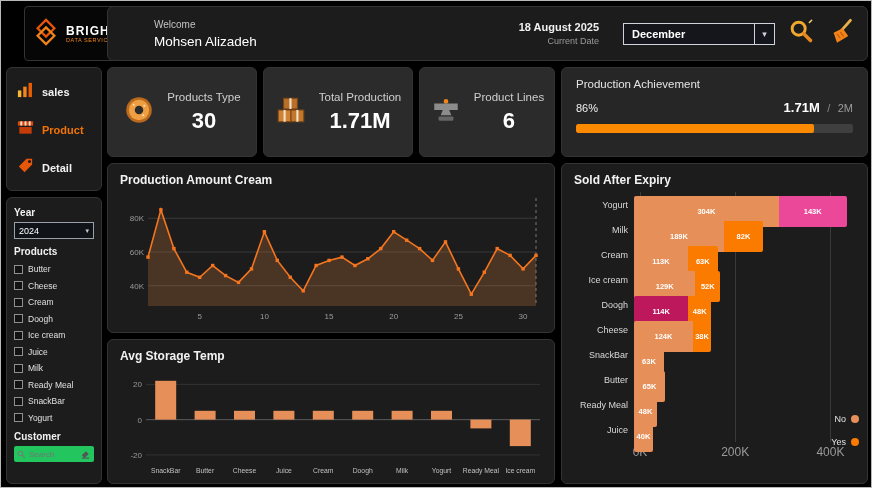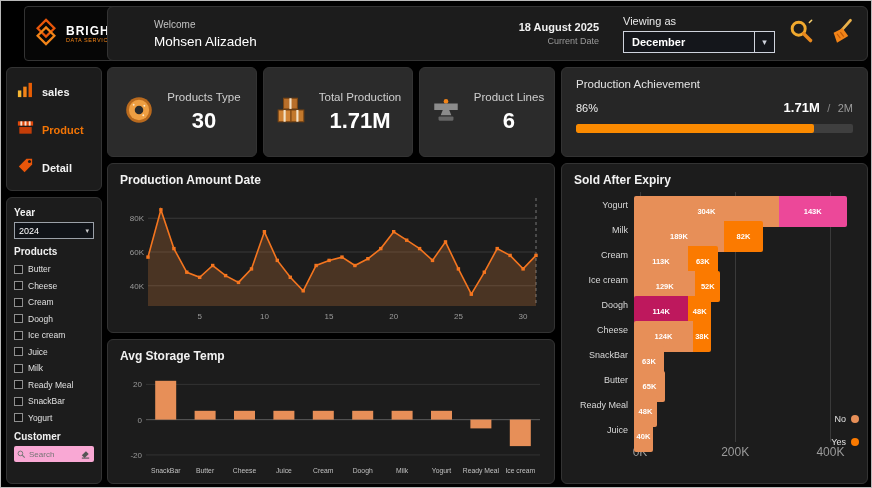--- a/index.html
+++ b/index.html
@@ -32,21 +32,21 @@
   .nav-label { font-size:11px; font-weight:bold; color:#f2f2f2; }
   .nav-item.active .nav-label { color:#f27405; }
 
   
   #filter-panel { left:5px; top:196px; width:96px; height:287px; padding:7px; }
   .f-label { font-size:10px; font-weight:bold; color:#f0f0f0; margin:2px 0 4px; }
   .year-select { height:17px; border:1px solid #9aa0a8; background:#101318; color:#fff; font-size:9px; display:flex; align-items:center; justify-content:space-between; padding:0 4px; margin-bottom:7px; cursor:pointer;gap:22px; }
   .cb-row { display:flex; align-items:center; gap:5px; height:16.5px; cursor:pointer; }
   .cb-box { width:9px; height:9px; border:1px solid #8f8f8f; background:#121212; flex:0 0 auto; }
   .cb-label { font-size:8.5px; color:#e0e0e0; }
-  .search-box { height:16px; background:#f9a8d4; border-radius:2px; display:flex; align-items:center; padding:0 3px; gap:3px; }
+  .search-box { height:16px; background:#22c55e; border-radius:2px; display:flex; align-items:center; padding:0 3px; gap:3px; }
   .search-box input { flex:1; min-width:0; border:none; background:transparent; outline:none; font-size:8px; color:#333; font-family:"Liberation Sans", sans-serif; }
 
   
   .kpi-card { top:66px; height:90px; background:#2b2b2b; display:flex; align-items:center; justify-content:center; gap:12px; }
   #kpi-1 { left:106px; width:150px; }
   #kpi-2 { left:262px; width:150px; }
   #kpi-3 { left:418px; width:136px; }
   .kpi-text { text-align:center; }
   .kpi-label { font-size:11.5px; color:#cfcfcf; margin-bottom:5px; }
   .kpi-value { font-size:22px; font-weight:bold; color:#fff; }
@@ -104,21 +104,20 @@
   <div class="panel" id="header-panel">
     <div class="welcome">
       <div class="welcome-label">Welcome</div>
       <div class="user-name">Mohsen Alizadeh</div>
     </div>
     <div class="date-block">
       <div class="date-value">18 August 2025</div>
       <div class="date-label">Current Date</div>
     </div>
     <div class="viewing">
-      <div class="viewing-label">Viewing as</div>
       <div class="dropdown">
         <span class="dd-value">December</span>
         <span class="dd-chev">▾</span>
       </div>
     </div>
     <span class="hdr-icon">
       <svg width="27" height="27" viewBox="0 0 24 24">
         <circle cx="9.5" cy="9.5" r="5.8" fill="none" stroke="#f0a92e" stroke-width="2.6"></circle>
         <line x1="14" y1="14" x2="20" y2="20" stroke="#e8891e" stroke-width="3.2" stroke-linecap="round"></line>
         <line x1="19" y1="4" x2="21" y2="2" stroke="#f7d070" stroke-width="1.4" stroke-linecap="round"></line>
@@ -290,21 +289,21 @@
         <span class="ach-div">/</span>
         <span class="ach-target">2M</span>
       </span>
     </div>
     <div class="ach-bar">
       <div class="ach-fill" style="width: 86%;"></div>
     </div>
   </div>
 
   <div class="panel" id="trend-panel">
-    <div class="panel-title">Production Amount Date</div>
+    <div class="panel-title">Production Amount Cream</div>
     <div class="chart-host"><svg width="432" height="134">
           <line x1="32" y1="95.75" x2="420" y2="95.75" stroke="#383838"></line>
           <text x="28" y="98.75" fill="#9a9a9a" font-size="8" text-anchor="end">40K</text>
           <line x1="32" y1="62" x2="420" y2="62" stroke="#383838"></line>
           <text x="28" y="65" fill="#9a9a9a" font-size="8" text-anchor="end">60K</text>
           <line x1="32" y1="28.25" x2="420" y2="28.25" stroke="#383838"></line>
           <text x="28" y="31.25" fill="#9a9a9a" font-size="8" text-anchor="end">80K</text>
           <text x="83.73333333333333" y="129" fill="#9a9a9a" font-size="8" text-anchor="middle">5</text>
           <text x="148.4" y="129" fill="#9a9a9a" font-size="8" text-anchor="middle">10</text>
           <text x="213.06666666666666" y="129" fill="#9a9a9a" font-size="8" text-anchor="middle">15</text>

